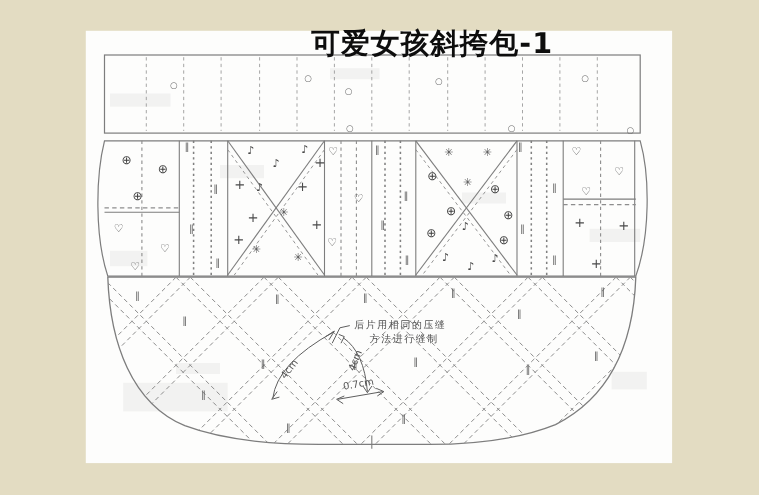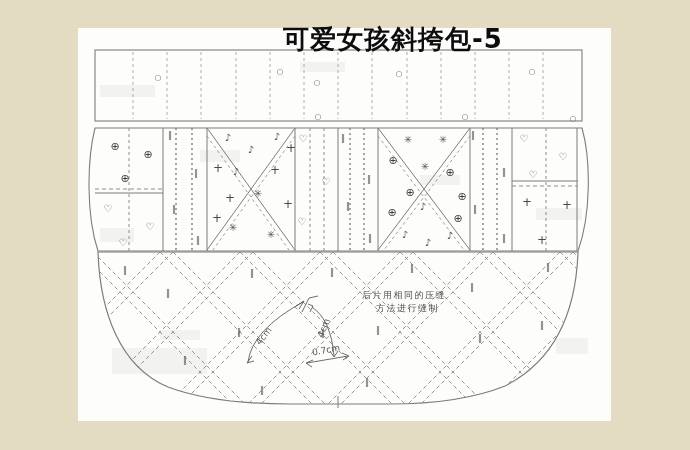--- a/index.html
+++ b/index.html
@@ -13,21 +13,21 @@
   #marks-layer{position:absolute;left:0;top:0;width:690px;height:450px;pointer-events:none;}
   .mk{position:absolute;transform:translate(-50%,-50%);color:#4f4f4f;line-height:1;}
   .mk-circle{font-size:8px;color:#6e6e6e;}
   .mk-crosshair{font-size:11px;color:#3f3f3f;}
   .mk-heart{font-size:10px;color:#585858;}
   .mk-note{font-size:10px;color:#4a4a4a;}
   .mk-flower{font-size:10px;color:#5a5a5a;}
   .mk-plus{font-size:12px;color:#4a4a4a;}
   .mk-parallel{font-size:9px;color:#5d5d5d;}
   .lbl{position:absolute;font-size:9px;color:#555;white-space:nowrap;}
-  .ann{letter-spacing:1.5px;color:#4e4e4e;margin-left:40px;}
+  .ann{letter-spacing:1.5px;color:#4e4e4e;}
   .rot1{transform:rotate(-52deg);}
   .rot2{transform:rotate(-68deg);}
   .rot3{transform:rotate(-10deg);}
 </style>
 </head>
 <body>
 
 <div class="page">
 
   <div class="sheet"></div>
@@ -253,20 +253,20 @@
       <span class="mk mk-parallel" style="left: 378px; top: 330px;">∥</span>
       <span class="mk mk-parallel" style="left: 472px; top: 287px;">∥</span>
       <span class="mk mk-parallel" style="left: 480px; top: 338px;">∥</span>
       <span class="mk mk-parallel" style="left: 548px; top: 267px;">∥</span>
       <span class="mk mk-parallel" style="left: 542px; top: 325px;">∥</span>
       <span class="mk mk-parallel" style="left: 185px; top: 360px;">∥</span>
       <span class="mk mk-parallel" style="left: 262px; top: 390px;">∥</span>
       <span class="mk mk-parallel" style="left: 367px; top: 382px;">∥</span>
     </div>
 
-  <div class="title">可爱女孩斜挎包-5</div>
+  <div class="title">可爱女孩斜挎包-1</div>
   <div class="lbl ann" style="left:322px;top:289px;">后片用相同的压缝</div>
   <div class="lbl ann" style="left:336px;top:302px;">方法进行缝制</div>
   <div class="lbl rot1" style="left:254px;top:331px;">4cm</div>
   <div class="lbl rot2" style="left:314px;top:323px;">4cm</div>
   <div class="lbl rot3" style="left:312px;top:345px;">0.7cm</div>
 
 </div>
 
 </body></html>

